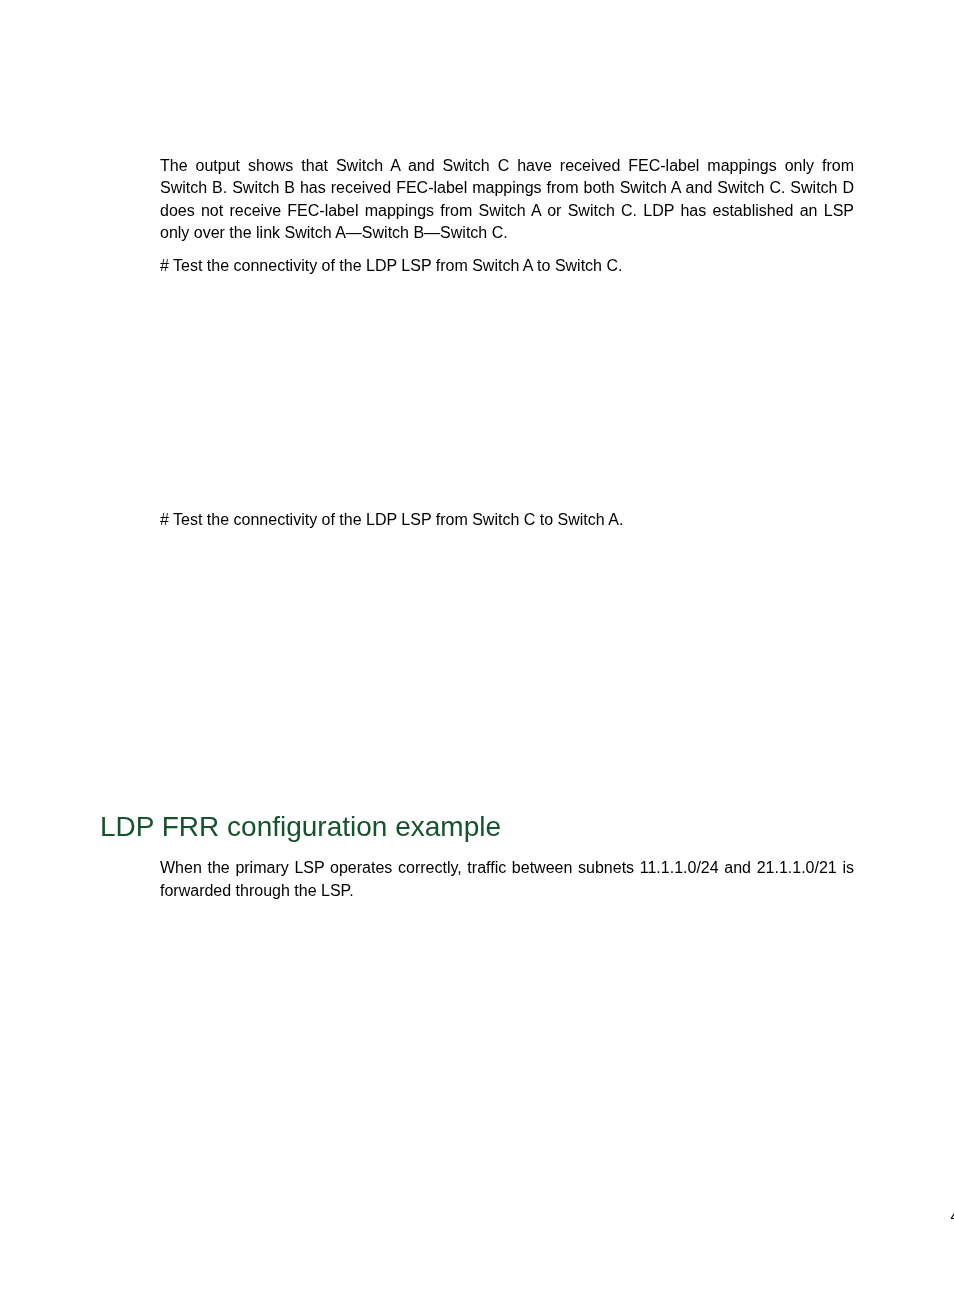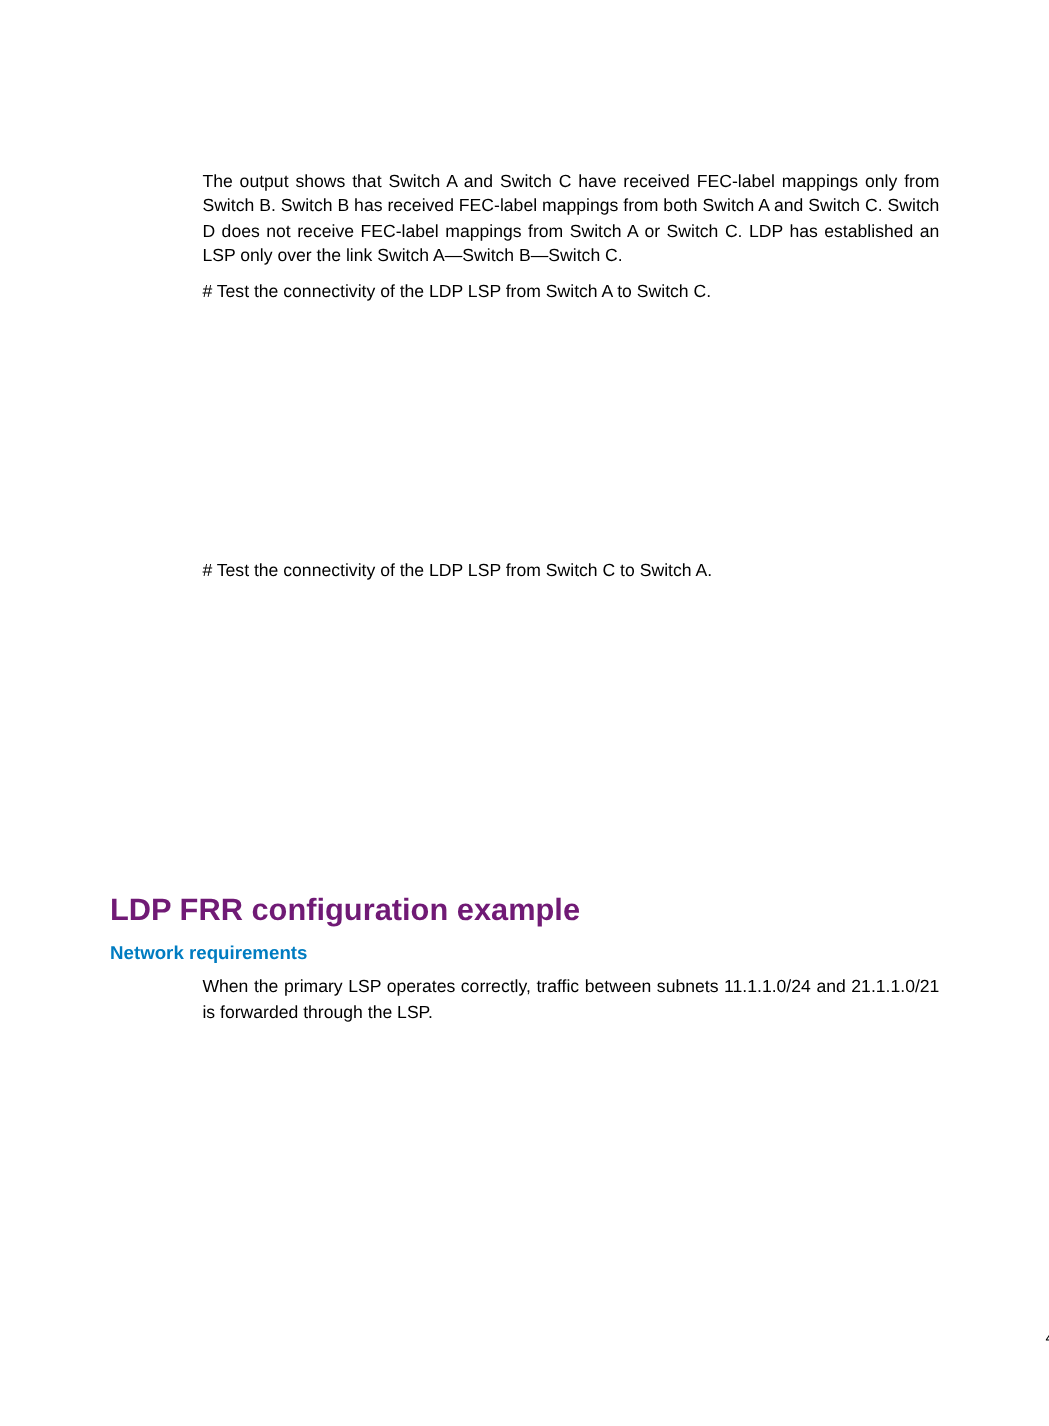--- a/index.html
+++ b/index.html
@@ -18,26 +18,26 @@
     padding: 155px 100px 0 100px;
     box-sizing: border-box;
   }
   .body-text {
     font-size: 16px;
     line-height: 1.4;
     margin: 0 0 10px 0;
     text-align: justify;
   }
   .indent {
-    margin-left: 84px;
+    margin-left: 60px;
   }
   .h1 {
     font-size: 28px;
-    font-weight: bold;
-    color: #701a75;
+    font-weight: normal;
+    color: #14532d;
     margin: 0 0 14px 0;
   }
   .h2 {
     font-size: 17px;
     font-weight: bold;
     color: #007cc1;
     margin: 0 0 10px 0;
   }
   .page-number {
     position: absolute;
@@ -60,21 +60,20 @@
   <p class="body-text indent"># Test the connectivity of the LDP LSP from Switch A to Switch C.</p>
 
   <div class="gap-1"></div>
 
   <p class="body-text indent"># Test the connectivity of the LDP LSP from Switch C to Switch A.</p>
 
   <div class="gap-2"></div>
 
   <h1 class="h1">LDP FRR configuration example</h1>
 
-  <h2 class="h2">Network requirements</h2>
 
 
   <p class="body-text indent">When the primary LSP operates correctly, traffic between subnets 11.1.1.0/24 and 21.1.1.0/21 is forwarded through the LSP.</p>
 
 
 </div>
 
 <div class="page-number">49</div>
 
 </body></html>

